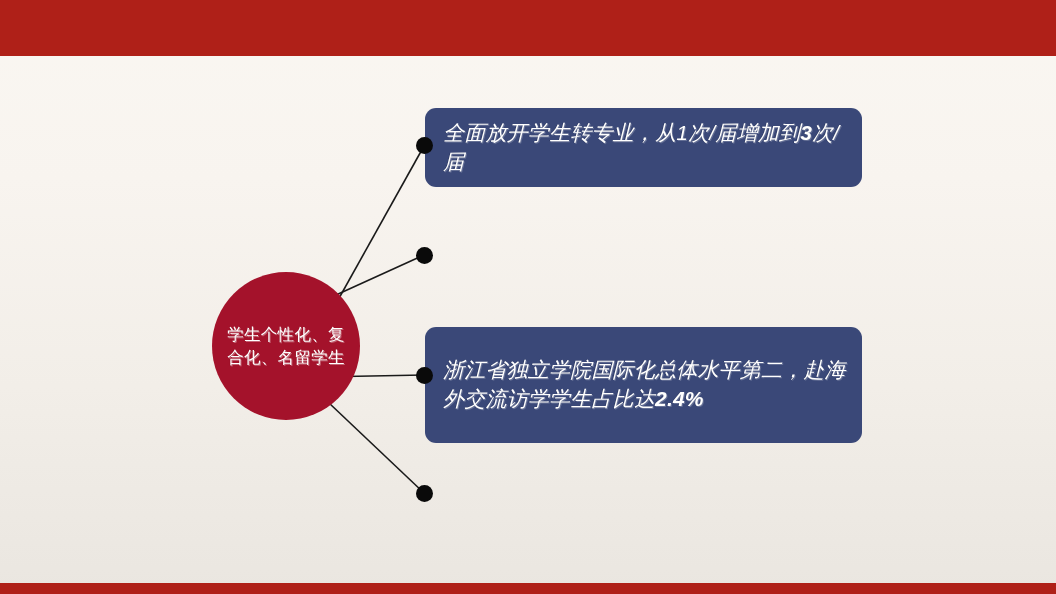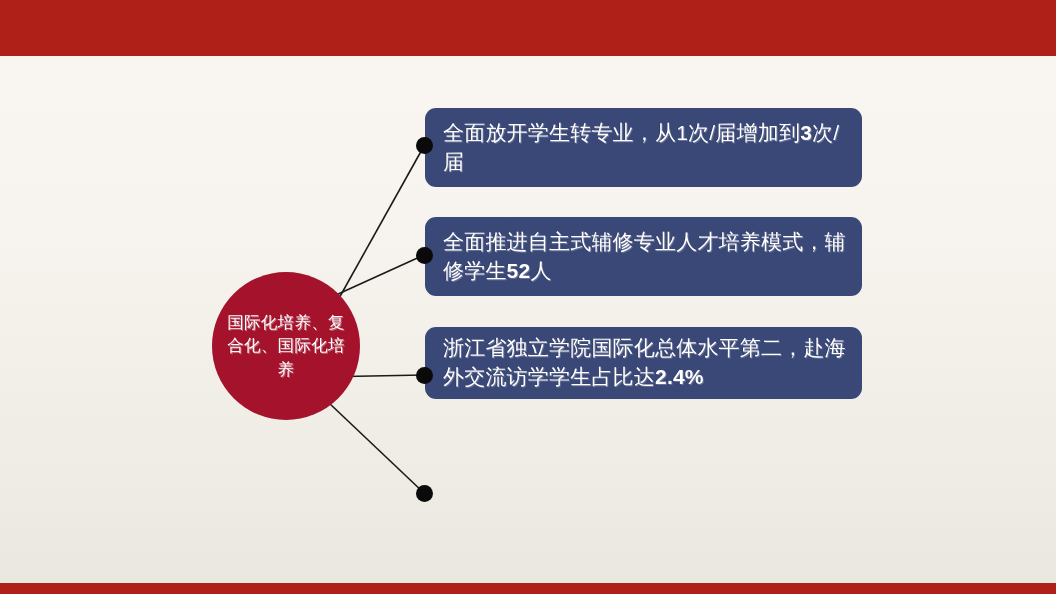--- a/index.html
+++ b/index.html
@@ -68,33 +68,34 @@
   .node {
     position: absolute;
     left: 425px;
     width: 437px;
     background: #3A4878;
     border-radius: 11px;
     box-sizing: border-box;
     display: flex;
     align-items: center;
     padding: 6px 14px 6px 18px;
+    font-style: italic;
   }
   .node-text {
     color: #FFFFFF;
     font-size: 21px;
     line-height: 1.38;
     letter-spacing: .2px;
     text-shadow: 1px 1px 0 rgba(255,255,255,.22), -0.5px -0.5px 0 rgba(18,28,60,.55);
   }
   .node-text b { font-weight: bold; }
 
   .node-1 { top: 108px; height: 79px; }
   .node-2 { top: 217px; height: 79px; }
-  .node-3 { top: 327px; height: 72px; }
+  .node-3 { top: 327px; height: 116px; }
   .node-4 { top: 455px; height: 79px; }
 
   
   .dot {
     position: absolute;
     width: 17px;
     height: 17px;
     border-radius: 50%;
     background: #0A0A0A;
   }
@@ -108,31 +109,28 @@
   <div class="bar bar-bottom"></div>
 
   <svg id="connectors" viewBox="0 0 1056 594" xmlns="http://www.w3.org/2000/svg">
     <line x1="338" y1="300" x2="424" y2="146" stroke="#1A1A1A" stroke-width="1.6"></line>
     <line x1="325" y1="300" x2="424" y2="255" stroke="#1A1A1A" stroke-width="1.6"></line>
     <line x1="318" y1="377" x2="424" y2="375" stroke="#1A1A1A" stroke-width="1.6"></line>
     <line x1="310" y1="385" x2="424" y2="493" stroke="#1A1A1A" stroke-width="1.6"></line>
   </svg>
 
   <div class="hub">
-    <div class="hub-label">国际化培养、复合化、国际化培养</div>
+    <div class="hub-label">学生个性化、复合化、名留学生</div>
   </div>
 
   <div class="node node-1">
     <div class="node-text"> 全面放开学生转专业，从1次/届增加到<b>3</b>次/届</div>
   </div>
   <div class="dot" style="left:416px; top:137px;"></div>
 
-  <div class="node node-2">
-    <div class="node-text">全面推进自主式辅修专业人才培养模式，辅修学生<b>52</b>人</div>
-  </div>
   <div class="dot" style="left:416px; top:247px;"></div>
 
   <div class="node node-3">
     <div class="node-text">浙江省独立学院国际化总体水平第二，赴海外交流访学学生占比达<b>2.4%</b></div>
   </div>
   <div class="dot" style="left:416px; top:367px;"></div>
 
   <div class="dot" style="left:416px; top:485px;"></div>
 
 </div>

